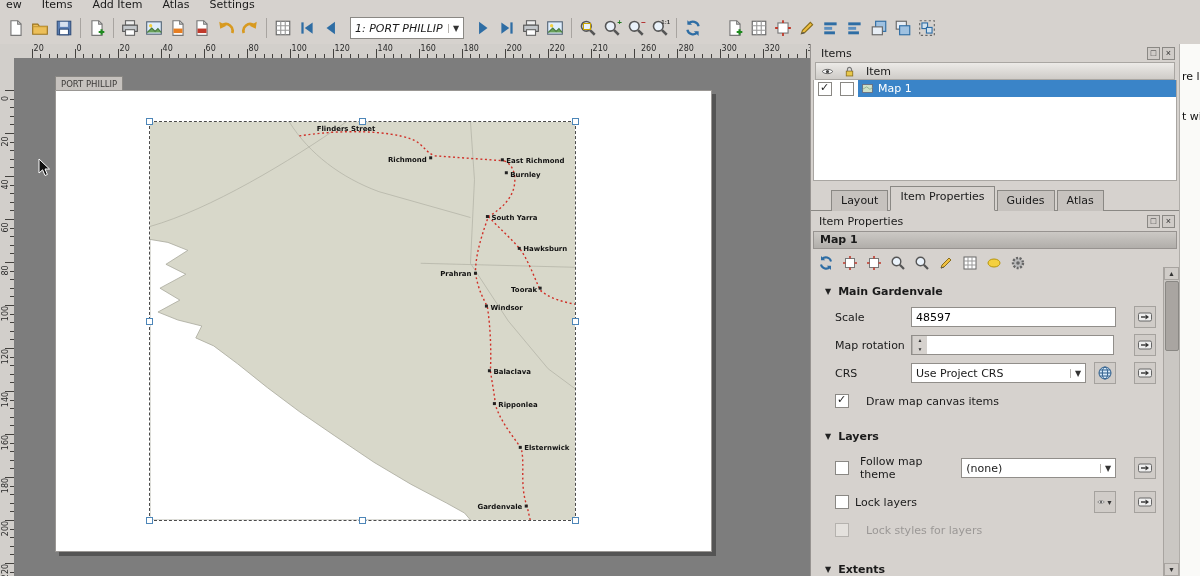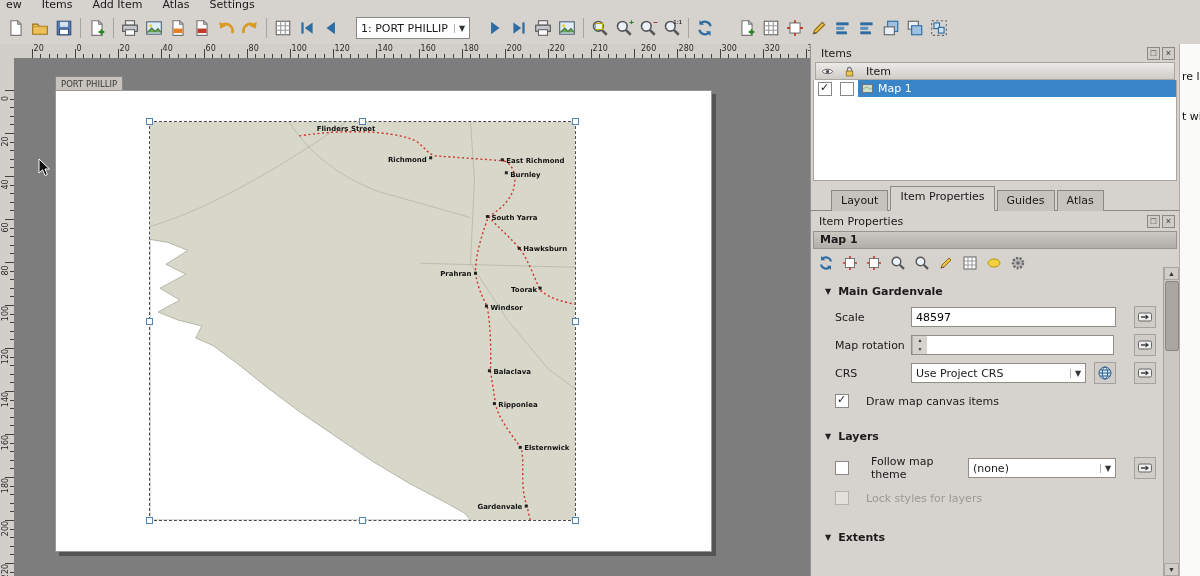--- a/index.html
+++ b/index.html
@@ -12,21 +12,21 @@
   .menubar span{font-size:11px;line-height:14px;}
   
   .toolbar{position:absolute;top:12px;left:0;right:0;height:32px;background:#d6d2ce;
     border-bottom:1px solid #b3afab;display:flex;align-items:center;padding-left:4px;}
   .tb{width:24px;height:24px;border:1px solid transparent;background:transparent;padding:2px;
     position:relative;flex:0 0 auto;}
   .tb svg{width:100%;height:100%;display:block;}
   .sep{width:1px;height:20px;background:#a8a4a0;margin:0 4px;flex:0 0 auto;}
   .gap{width:18px;flex:0 0 auto;}
   .combo{display:flex;align-items:center;height:20px;background:#fff;border:1px solid #8a8884;
-    width:112px;margin:0 13px;flex:0 0 auto;}
+    width:112px;margin:0 7px;flex:0 0 auto;font-style:italic;}
   .combo .val{flex:1;padding:0 4px;white-space:nowrap;overflow:hidden;font-size:11px;}
   .combo .dd{width:14px;border-left:1px solid #b5b2ae;text-align:center;font-size:8px;color:#333;}
   .zb{position:absolute;right:1px;top:1px;font-size:8px;font-weight:bold;color:#1e7a1e;}
   .zb.red{color:#b02020;}
   .zb.oo{font-size:6px;color:#333;top:2px;}
   .zsq{position:absolute;left:6px;top:6px;width:6px;height:5px;border:1px solid #c9a400;}
   
   .ruler-corner{position:absolute;top:44px;left:0;width:14px;height:14px;background:#d2cfcb;
     border-right:1px solid #8d8a86;border-bottom:1px solid #8d8a86;}
   .hruler{position:absolute;top:44px;left:14px;width:796px;height:14px;background:#d2cfcb;
@@ -843,32 +843,47 @@
         <span>Draw map canvas items</span>
       </div>
 
       <div class="sec-h" style="margin-top:22px;">
         <span class="tri">▼</span>
         <span>Layers</span>
       </div>
 
       <div class="prow" style="margin-top:12px;">
         <span class="cb"></span>
-        <span style="margin-left:22px;">Follow map theme</span>
+        <span style="margin-left:11px;">Follow map theme</span>
         <span class="pcombo theme-dd">
           <span class="val">(none)</span>
           <span class="dd">▼</span>
         </span>
         <button class="sbtn" style="margin-left:18px;">
             <svg>
               <use href="#s-ddo"></use>
             </svg>
           </button>
       </div>
 
+      <div class="prow" style="margin-top:10px;">
+        <span class="cb"></span>
+        <span style="margin-left:6px;">Lock layers</span>
+        <button class="sbtn eyebtn" style="margin-left:auto;">
+            <svg>
+              <use href="#s-eye"></use>
+            </svg>
+            <span class="da">▼</span>
+          </button>
+        <button class="sbtn" style="margin-left:18px;">
+            <svg>
+              <use href="#s-ddo"></use>
+            </svg>
+          </button>
+      </div>
 
       <div class="cbrow disabled">
         <span class="cb disabled"></span>
         <span>Lock styles for layers</span>
       </div>
 
       <div class="sec-h" style="margin-top:26px;">
         <span class="tri">▼</span>
         <span>Extents</span>
       </div>

